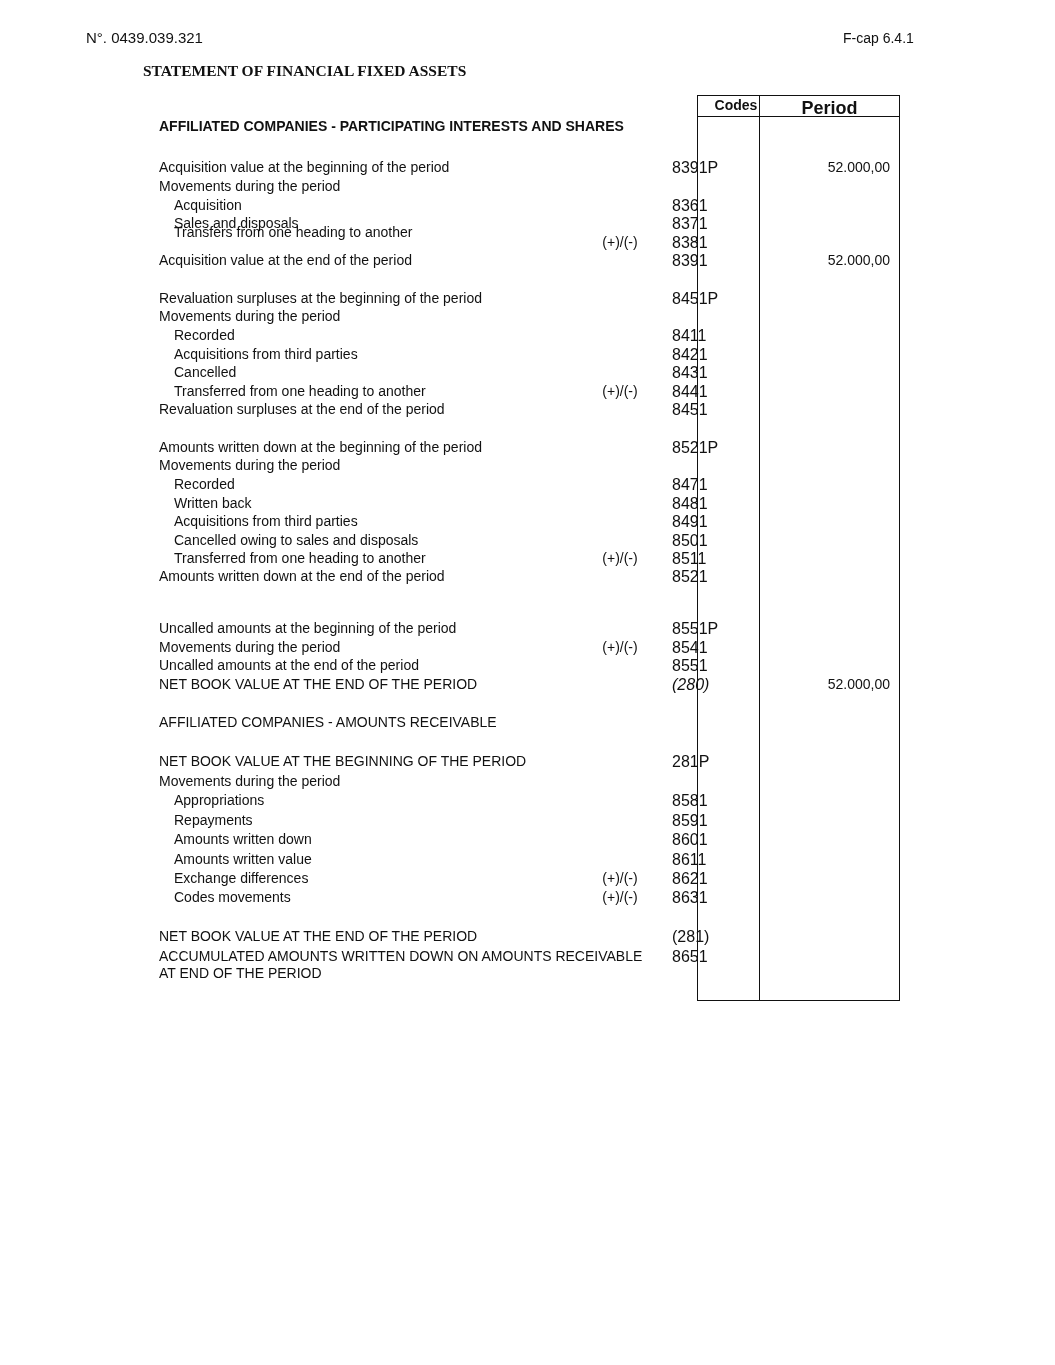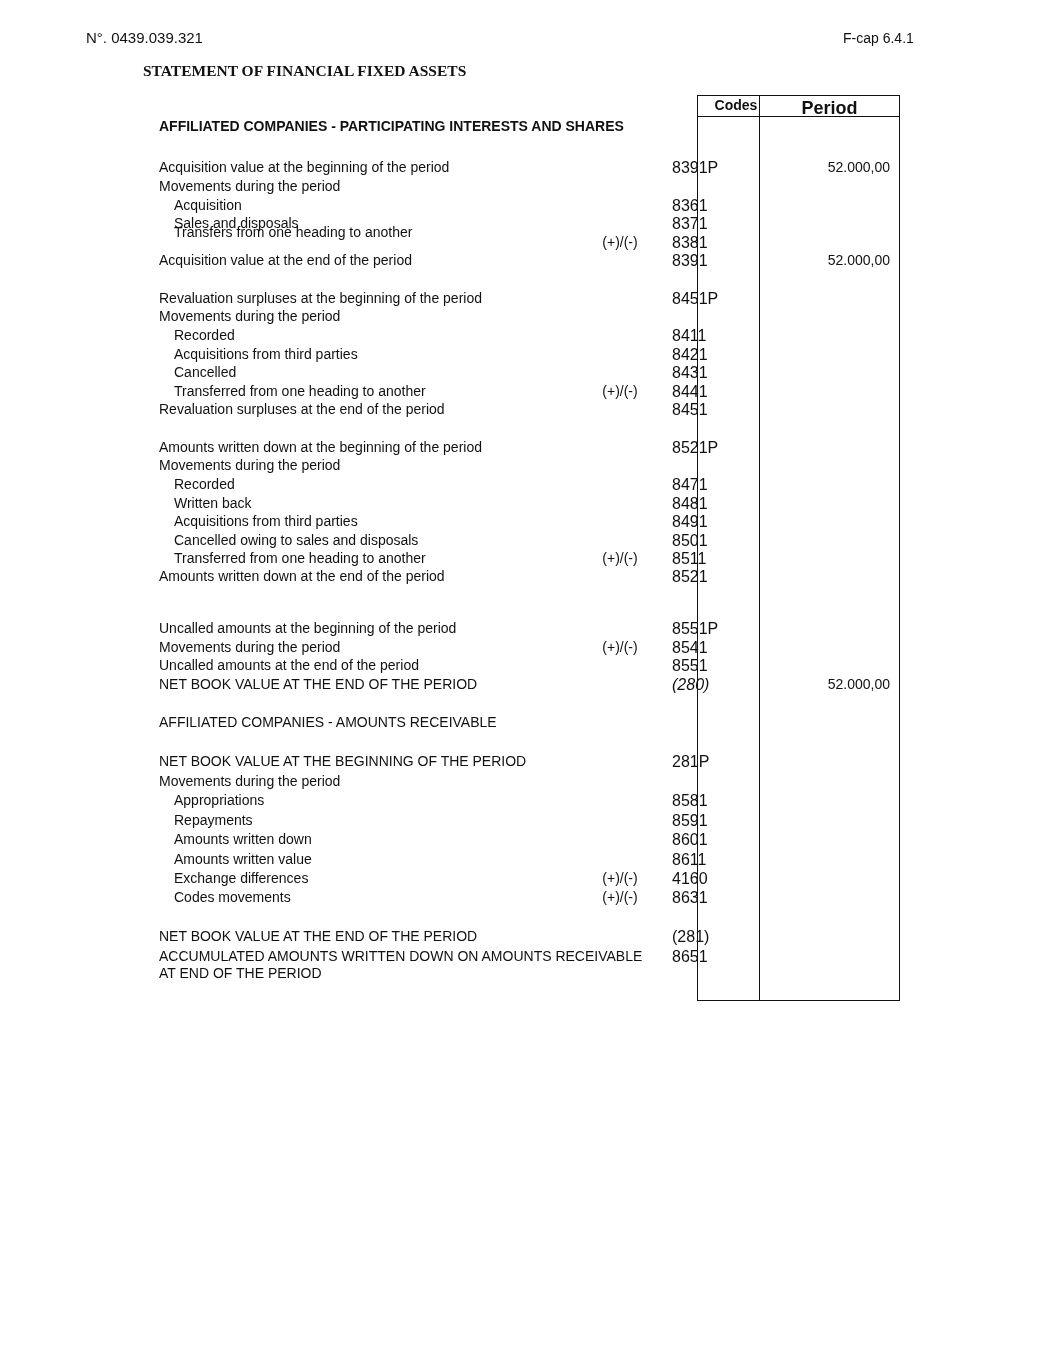--- a/index.html
+++ b/index.html
@@ -98,21 +98,21 @@
     <div class="abs row-label lvl1" style="top: 792px;">Appropriations</div>
     <div class="abs code" style="top: 792px;">8581</div>
     <div class="abs row-label lvl1" style="top: 812px;">Repayments</div>
     <div class="abs code" style="top: 812px;">8591</div>
     <div class="abs row-label lvl1" style="top: 831px;">Amounts written down</div>
     <div class="abs code" style="top: 831px;">8601</div>
     <div class="abs row-label lvl1" style="top: 851px;">Amounts written value</div>
     <div class="abs code" style="top: 851px;">8611</div>
     <div class="abs row-label lvl1" style="top: 870px;">Exchange differences</div>
     <div class="abs sign" style="top: 870px;">(+)/(-)</div>
-    <div class="abs code" style="top: 870px;">4160</div>
+    <div class="abs code" style="top: 870px;">8621</div>
     <div class="abs row-label lvl1" style="top: 889px;">Codes movements</div>
     <div class="abs sign" style="top: 889px;">(+)/(-)</div>
     <div class="abs code" style="top: 889px;">8631</div>
     <div class="abs row-label lvl0" style="top: 928px;">NET BOOK VALUE AT THE END OF THE PERIOD</div>
     <div class="abs code" style="top: 928px;">(281)</div>
     <div class="abs row-label lvl0" style="top: 948px;">ACCUMULATED AMOUNTS WRITTEN DOWN ON AMOUNTS RECEIVABLE</div>
     <div class="abs code" style="top: 948px;">8651</div>
     <div class="abs row-label lvl0" style="top: 965px;">AT END OF THE PERIOD</div>
   </div>
 

